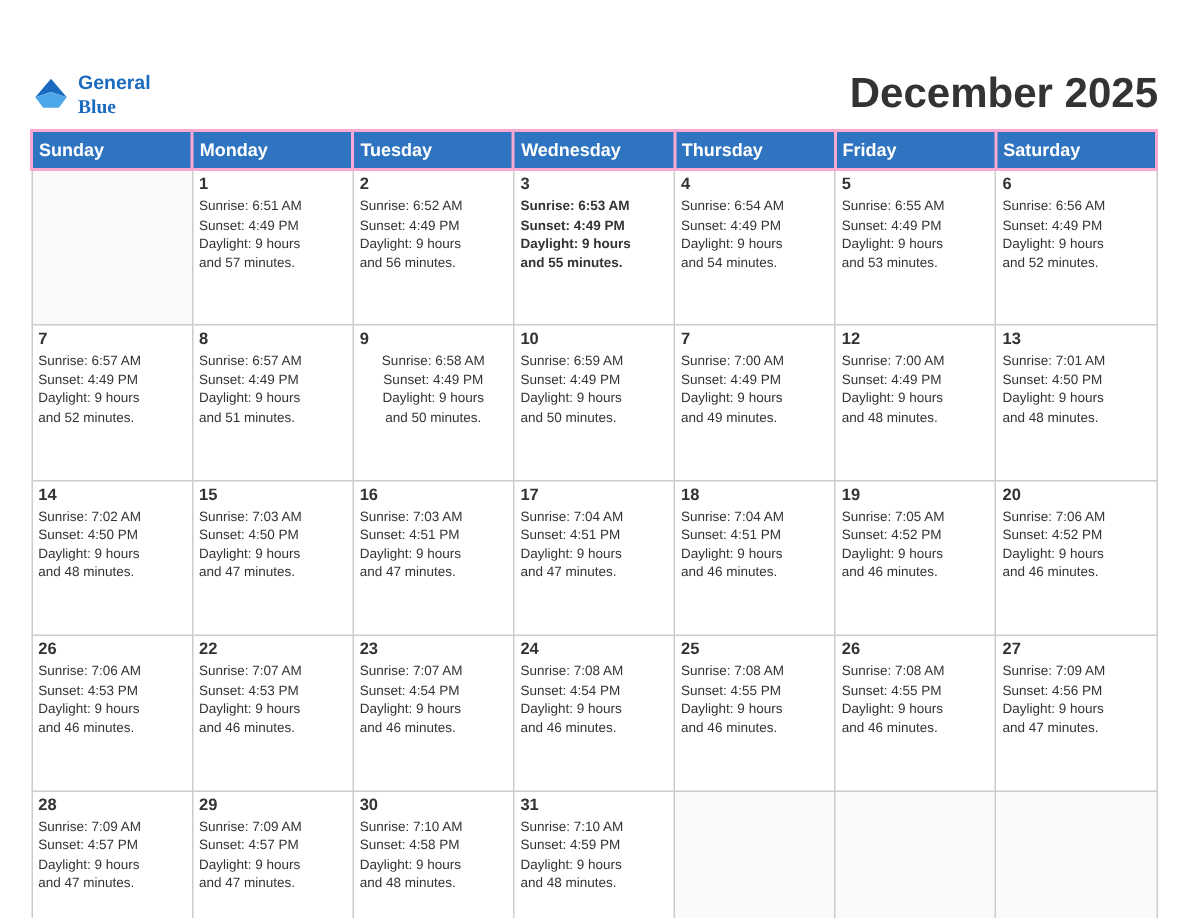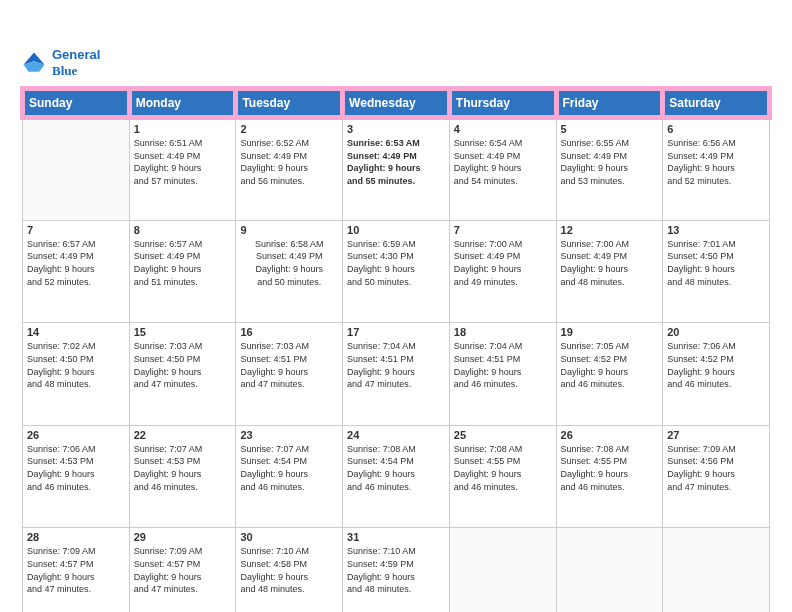--- a/index.html
+++ b/index.html
@@ -63,21 +63,21 @@
       width: 100%;
       table-layout: fixed;
     }
     .calendar th {
       background-color: #2e74c0;
       color: white;
       font-size: 12px;
       font-weight: bold;
       padding: 5px 4px;
       text-align: left;
-      border: 5px solid #f9a8d4;
+      border: 2px solid #f9a8d4;
     }
     .calendar td {
       border: 1px solid #ccc;
       vertical-align: top;
       padding: 3px 4px;
       font-size: 9.5px;
       color: #333;
       height: 82px;
     }
     .day-number {
@@ -105,20 +105,21 @@
         <rect x="0" y="0" width="32" height="32" fill="white"></rect>
         <polygon points="16,4 28,18 16,14 4,18" fill="#1a6abf"></polygon>
         <polygon points="16,14 28,18 22,26 10,26 4,18" fill="#4da6e8"></polygon>
       </svg>
       <div class="logo-text">
         <div><span>General</span></div>
         <div><span style="color:#1a6abf;font-family:Liberation Serif, serif;">Blue</span></div>
       </div>
     </div>
     <div class="title-block">
+      <div class="main-title">December 2025</div>
     </div>
   </div>
 
   <table class="calendar">
     <thead>
       <tr>
         <th>Sunday</th>
         <th>Monday</th>
         <th>Tuesday</th>
         <th>Wednesday</th>
@@ -191,21 +192,21 @@
           <td>
             <span class="day-number">9</span>
             <div class="day-info" style="white-space: pre-line; text-align: center;">Sunrise: 6:58 AM
 Sunset: 4:49 PM
 Daylight: 9 hours
 and 50 minutes.</div>
           </td>
           <td>
             <span class="day-number">10</span>
             <div class="day-info" style="white-space: pre-line;">Sunrise: 6:59 AM
-Sunset: 4:30 PM
+Sunset: 4:49 PM
 Daylight: 9 hours
 and 50 minutes.</div>
           </td>
           <td>
             <span class="day-number">7</span>
             <div class="day-info" style="white-space: pre-line;">Sunrise: 7:00 AM
 Sunset: 4:49 PM
 Daylight: 9 hours
 and 49 minutes.</div>
           </td>

